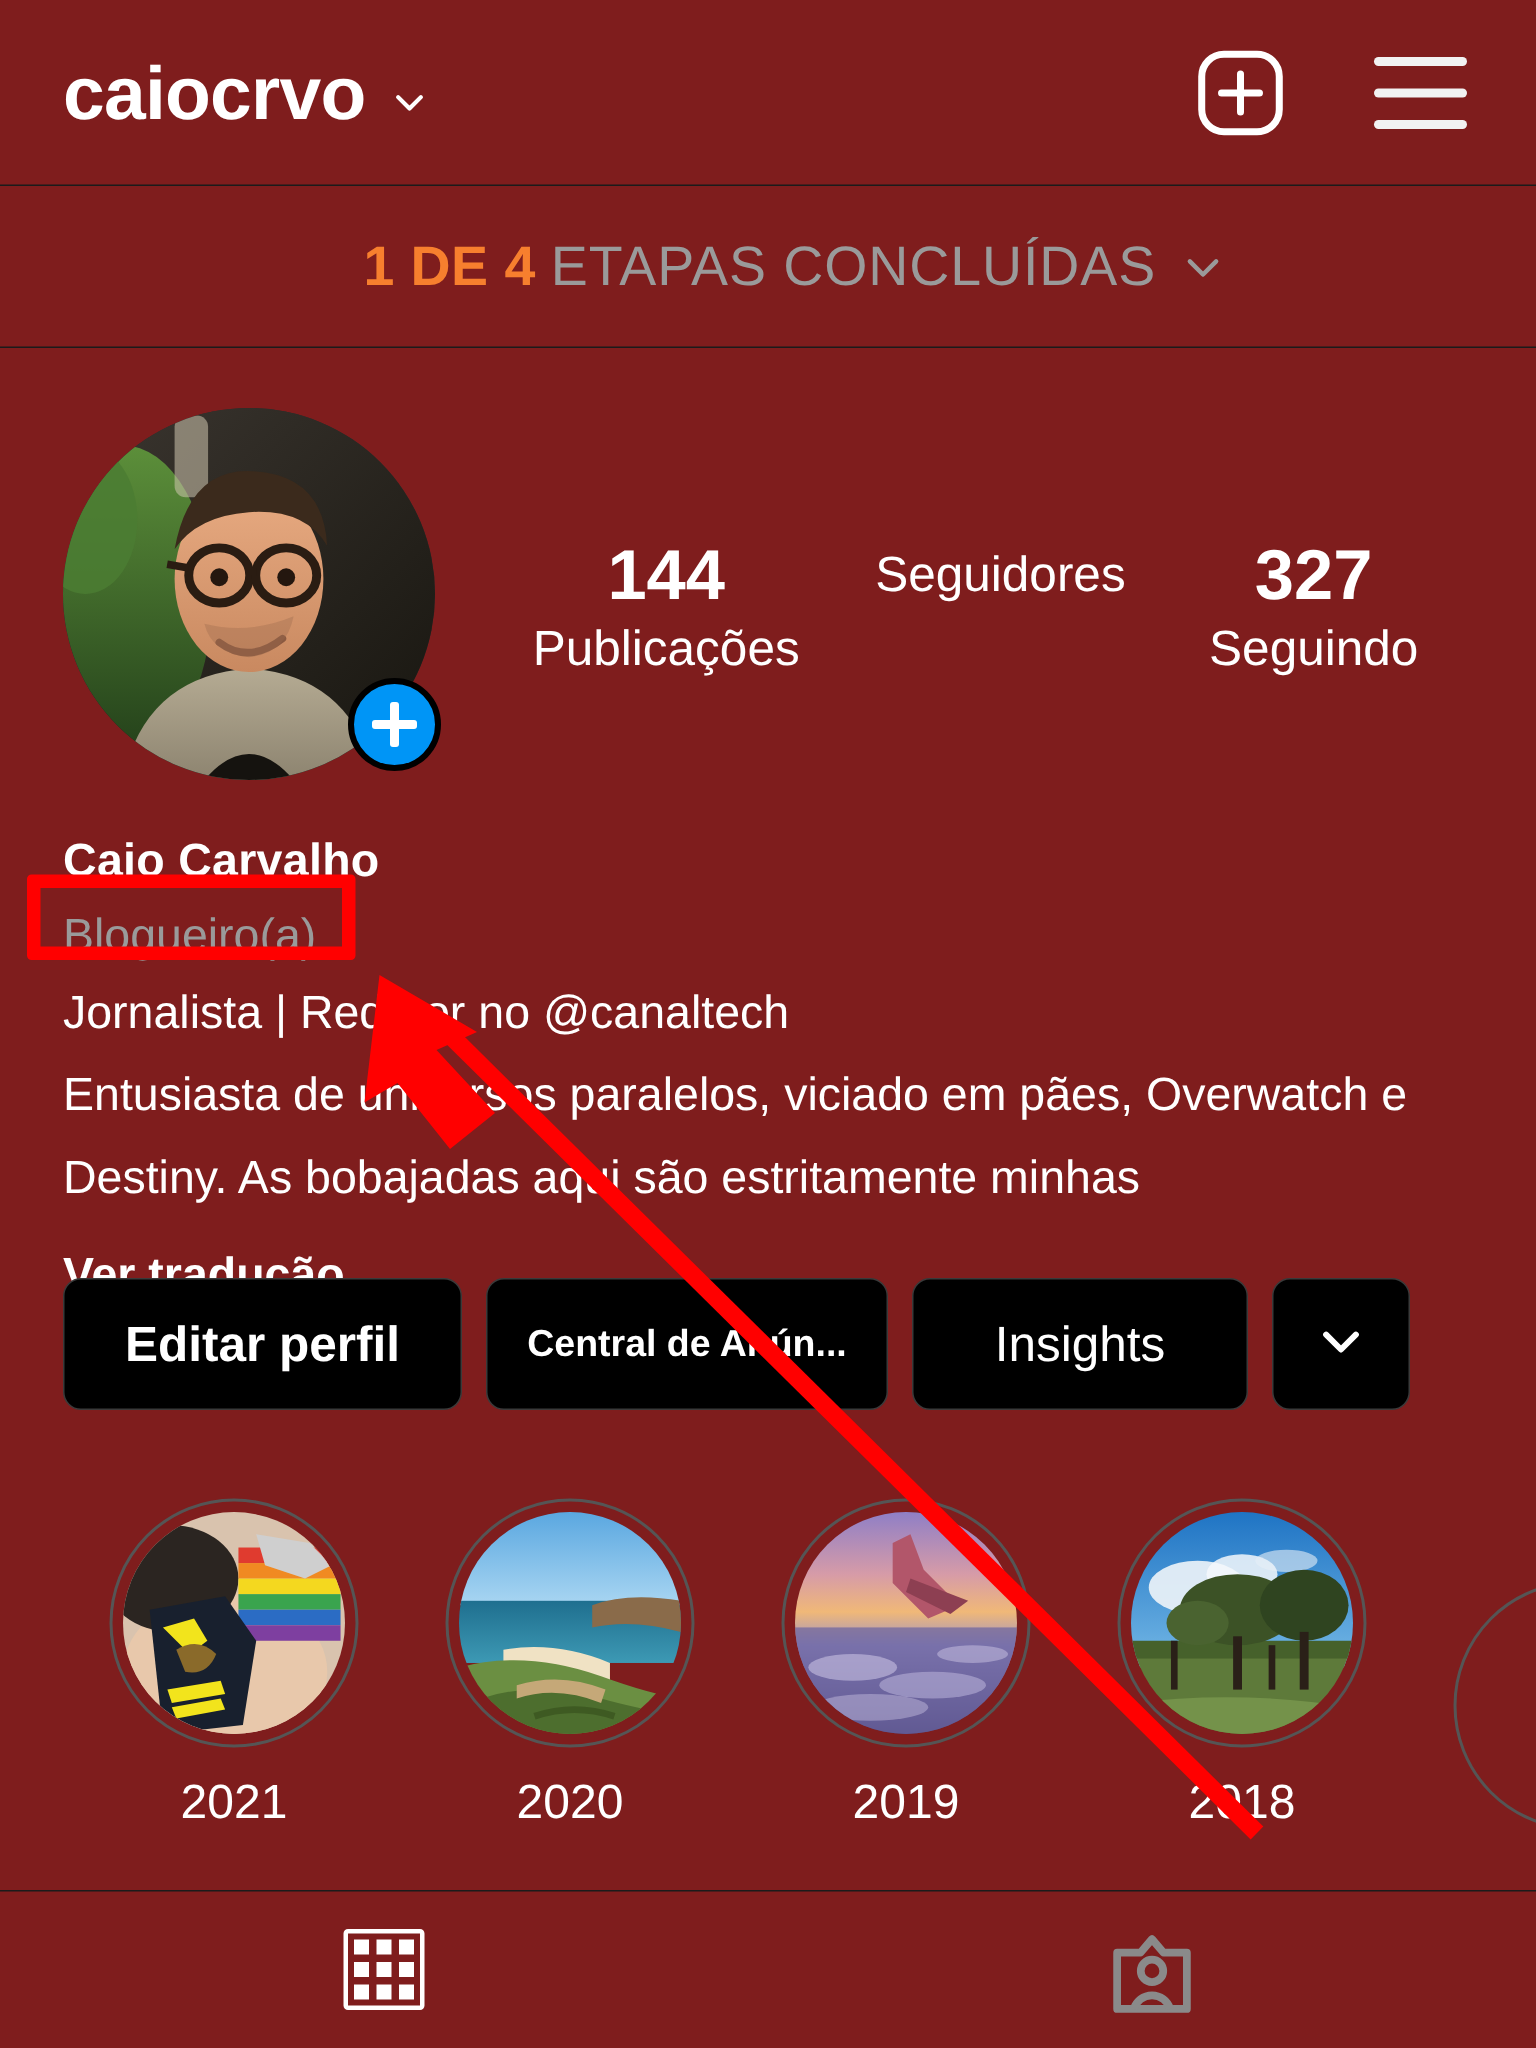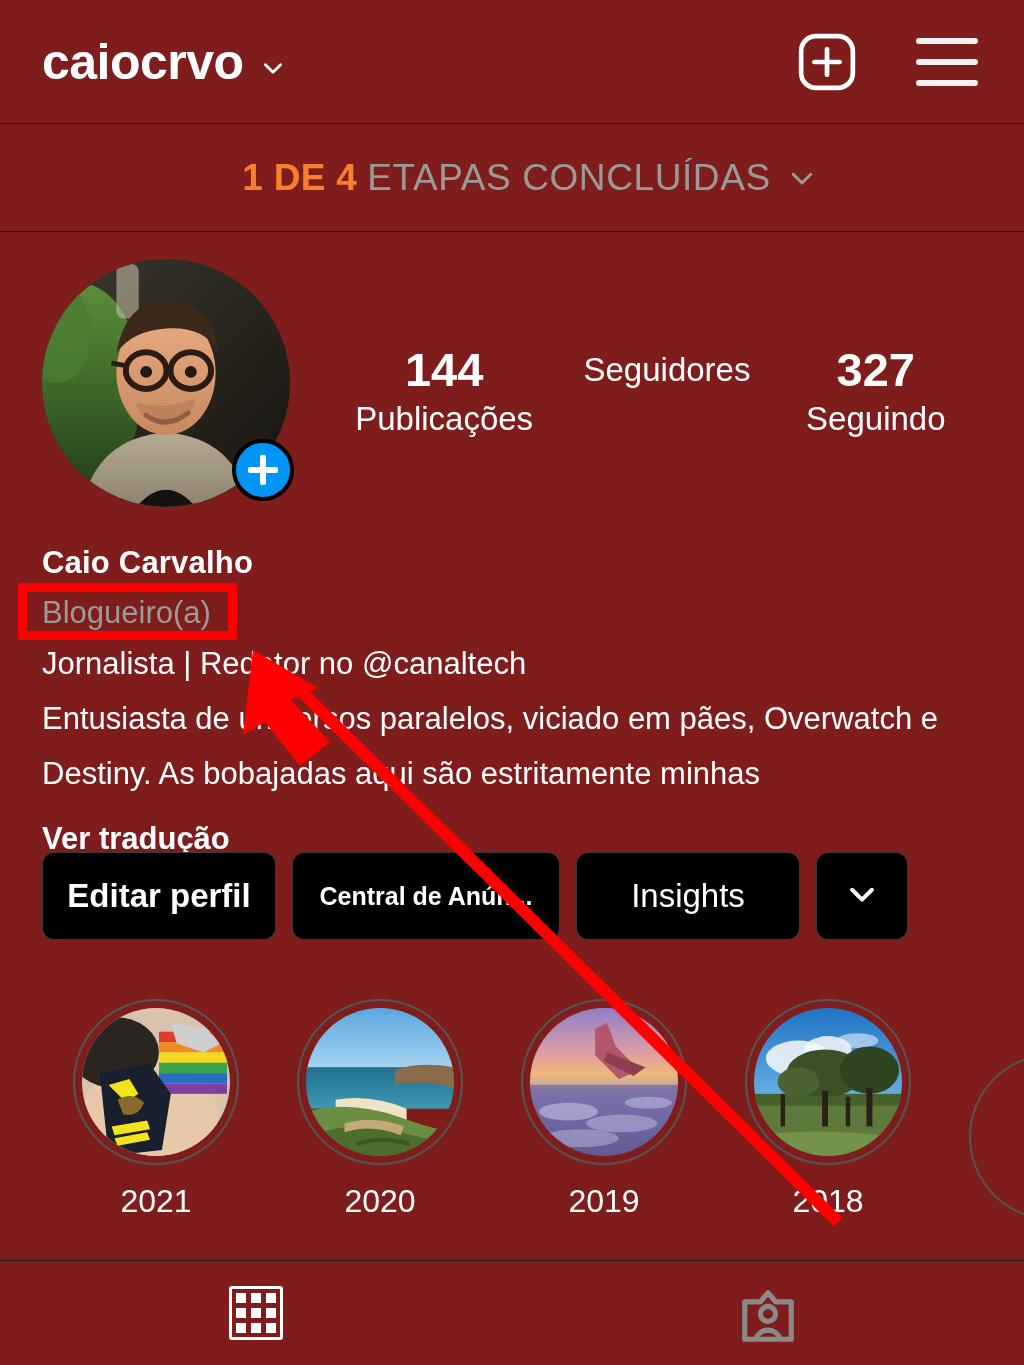--- a/index.html
+++ b/index.html
@@ -42,21 +42,21 @@
     position:absolute; top:124px; left:0; width:1024px; height:108px;
     display:flex; align-items:center; justify-content:center; gap:10px;
     border-bottom:1px solid #1b1b1b;
   }
   .steps-count { font-size:37px; font-weight:700; letter-spacing:0.3px;margin-left:35px; }
   .steps-label { font-size:37px; color:#9a9a9a; font-weight:400; letter-spacing:0.6px; }
   .steps-chev { width:30px; height:30px; margin-left:6px; }
 
   
   .profile-row {
-    position:absolute; top:259px; left:0; width:996px; height:250px;
+    position:absolute; top:272px; left:0; width:996px; height:250px;
     display:flex; align-items:flex-start;
   }
   .avatar-wrap {
     position:relative; margin-left:42px; width:248px; height:248px;
   }
   .avatar {
     width:248px; height:248px; border-radius:50%;
     overflow:hidden; position:relative; background:#2b2b2b;
   }
   .avatar svg { display:block; width:100%; height:100%; }
@@ -76,38 +76,38 @@
     flex:1; display:flex; align-items:flex-start;
     justify-content:space-around;
     margin:86px 20px 0 40px;
   }
   .stat { text-align:center; min-width:150px; }
   .stat-num { color:#fff; font-size:47px; font-weight:700; line-height:1.05; }
   .stat-label { color:#fff; font-size:33px; font-weight:400; margin-top:6px; }
 
   
   .bio { position:absolute; top:545px; left:42px; width:900px; }
-  .bio-name { color:#fff; font-size:31px; font-weight:700; letter-spacing:0.2px; }
+  .bio-name { color:#fff; font-size:31px; font-weight:700; letter-spacing:0.2px;margin-top:11px; }
   .bio-category { color:#9a9a9a; font-size:31px; font-weight:400; margin-top:14px; }
   .bio-line { color:#fff; font-size:31px; font-weight:400; margin-top:12px; line-height:1.38; }
   .bio-translate { color:#fff; font-size:31px; font-weight:700; margin-top:26px; }
 
   
   .actions {
     position:absolute; top:852px; left:42px;
     display:flex; align-items:center; gap:16px;
   }
   .btn {
     height:88px; border:1px solid #3a3a3a; border-radius:12px;
     background:#000; color:#fff;
     display:flex; align-items:center; justify-content:center;
     font-family:"Liberation Sans", sans-serif;
     cursor:pointer;
   }
-  .btn-edit   { width:234px; font-size:33px; font-weight:700; }
+  .btn-edit   { width:266px; font-size:33px; font-weight:700; }
   .btn-ads    { width:268px; font-size:25px; font-weight:700; }
   .btn-insights{ width:224px; font-size:33px; font-weight:400; }
   .btn-more   { width:92px; }
   .btn-more svg { width:34px; height:34px; }
 
   
   .highlights {
     position:absolute; top:995px; left:0; width:992px; height:225px;
     display:flex; align-items:flex-end; gap:0;
     padding-left:44px;

